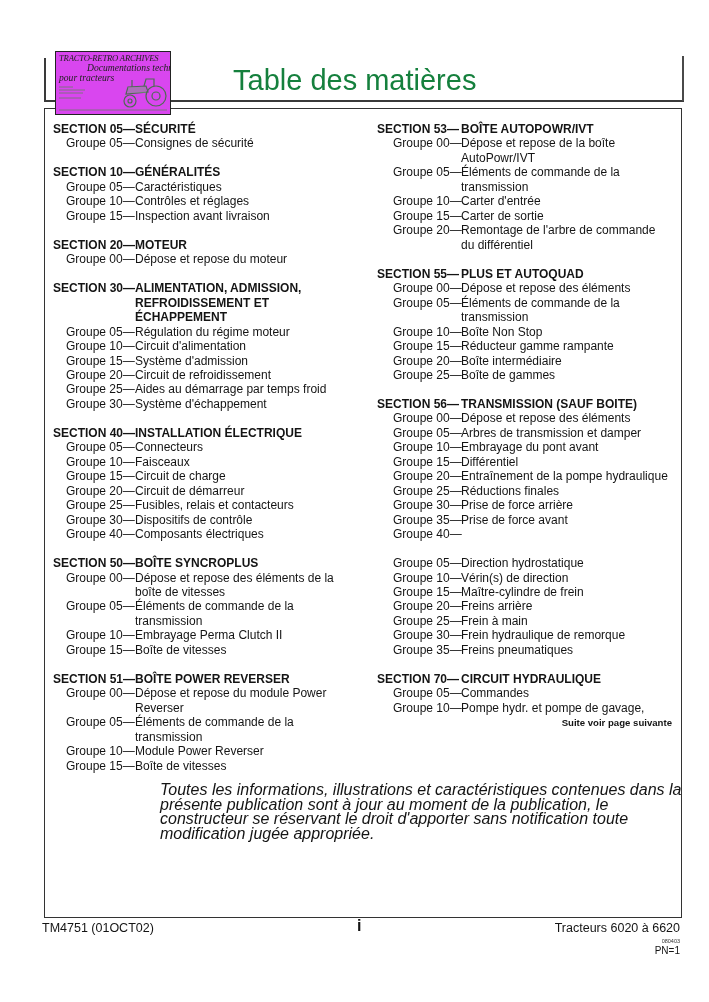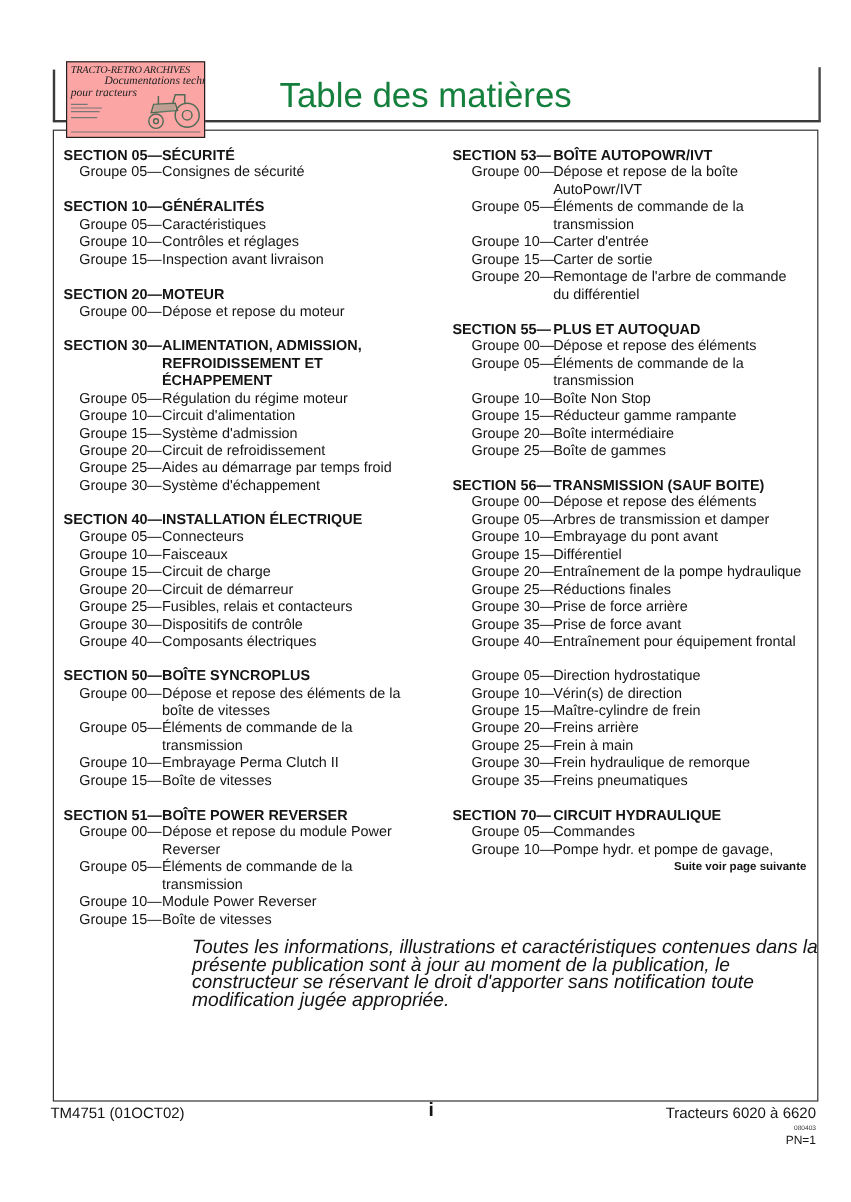--- a/index.html
+++ b/index.html
@@ -8,21 +8,21 @@
     background:#ffffff; color:#141414;
     font-family:"Liberation Sans", sans-serif;
   }
   
   .frame-left-top { position:absolute; left:44px; top:58px; width:1.5px; height:43px; background:#3a3a3a; }
   .frame-hline { position:absolute; left:44px; top:100px; width:640px; height:1.5px; background:#3a3a3a; }
   .frame-right-top { position:absolute; left:682px; top:56px; width:1.5px; height:45px; background:#4a4a4a; }
   .content-box { position:absolute; left:44px; top:108px; width:636px; height:808px; border:1.5px solid #333; }
 
   
-  .logo { position:absolute; left:55px; top:51px; width:114px; height:62px; background:#fca5a5; border:1.5px solid #222; overflow:hidden; }
+  .logo { position:absolute; left:55px; top:51px; width:114px; height:62px; background:#d946ef; border:1.5px solid #222; overflow:hidden; }
   .logo-l1 { position:absolute; left:3px; top:1px; font-family:"Liberation Serif", serif; font-style:italic; font-size:8.6px; letter-spacing:-0.2px; white-space:nowrap; color:#222; }
   .logo-l2 { position:absolute; left:3px; top:10px; font-family:"Liberation Serif", serif; font-style:italic; font-size:9.6px; white-space:nowrap; color:#222;margin-left:28px; }
   .logo-l3 { position:absolute; left:3px; top:20px; font-family:"Liberation Serif", serif; font-style:italic; font-size:9.6px; white-space:nowrap; color:#222; }
   .logo-info { position:absolute; left:3px; top:33px; width:110px; height:28px; }
   .logo-art { position:absolute; left:62px; top:24px; width:50px; height:32px; }
 
   
   .title { position:absolute; left:233px; top:63px; font-size:29px; line-height:34px; font-weight:normal; white-space:nowrap; color:#15803d; }
 
   
@@ -458,23 +458,20 @@
         </span>
       </div>
     <div class="grp">
         <span class="grp-label">Groupe 35—</span>
         <span>
           <span class="ln">Prise de force avant</span>
         </span>
       </div>
     <div class="grp">
         <span class="grp-label">Groupe 40—</span>
-        <span>
-          <span class="ln">Entraînement pour équipement frontal</span>
-        </span>
       </div>
   </div>
 
   <div class="sec">
     <div class="grp">
         <span class="grp-label">Groupe 05—</span>
         <span>
           <span class="ln">Direction hydrostatique</span>
         </span>
       </div>

